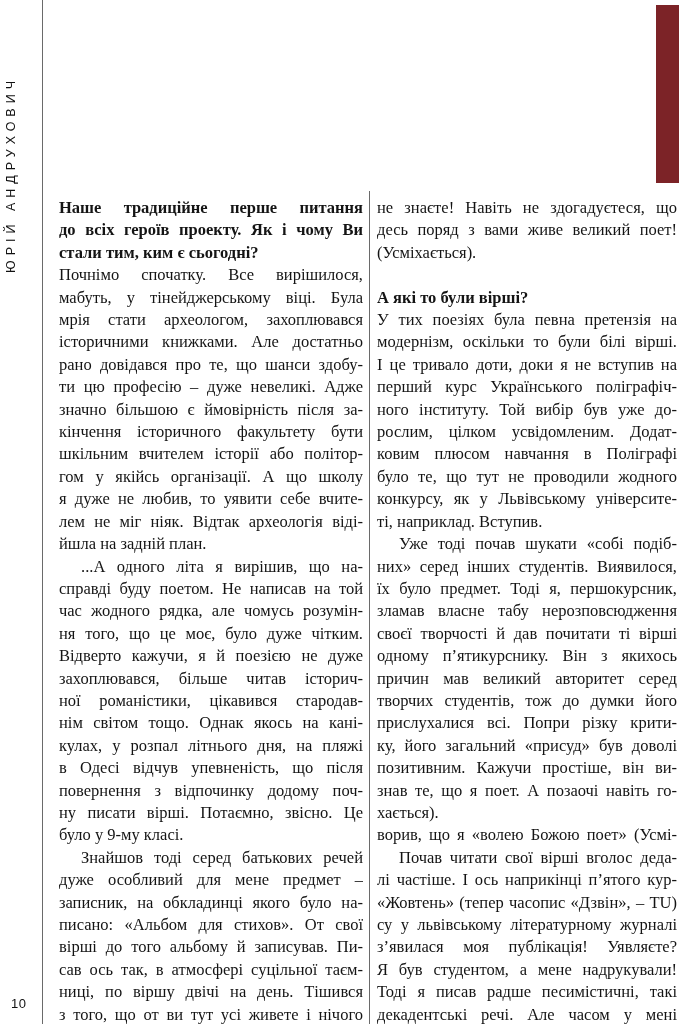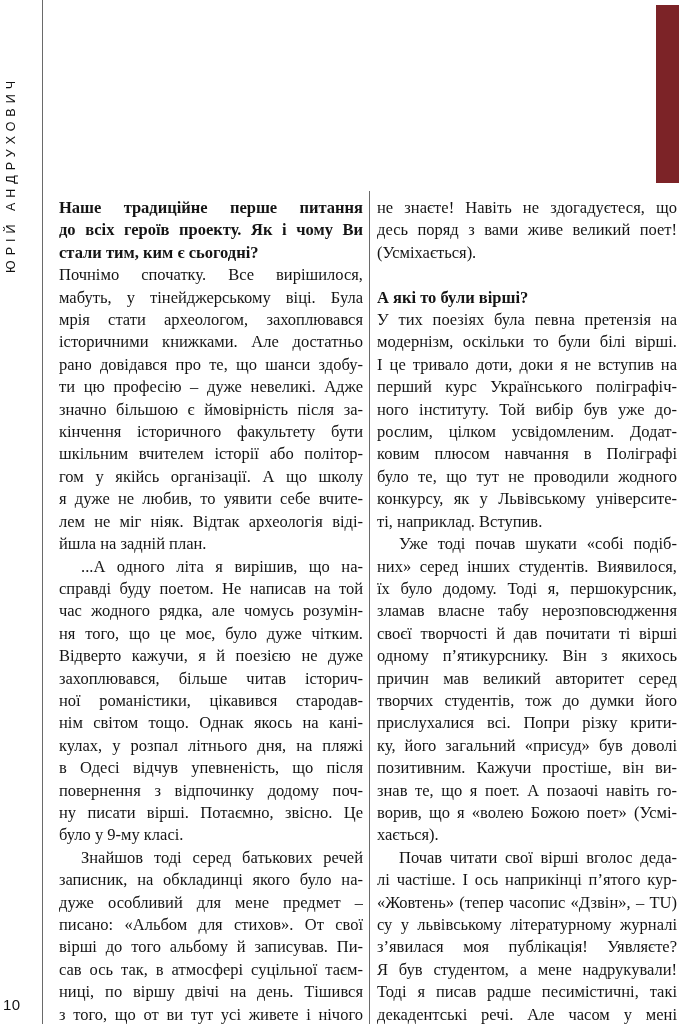--- a/index.html
+++ b/index.html
@@ -18,22 +18,22 @@
   .rule-left {
     position:absolute; left:42px; top:0; width:1px; height:1024px; background:#6a6a6a;
   }
   .rule-center {
     position:absolute; left:369px; top:191px; width:1px; height:833px; background:#6a6a6a;
   }
   .accent-bar {
     position:absolute; left:656px; top:5px; width:23px; height:178px;
   }
   .page-number {
-    position:absolute; left:3px; top:996px;
-    font-family:"Liberation Sans", sans-serif; font-size:15px;
+    position:absolute; left:11px; top:996px;
+    font-family:"Liberation Sans", sans-serif; font-size:13px;
     font-weight:500; letter-spacing:0.5px; color:#111;
   }
   
   .col { position:absolute; top:197px; }
   .col-left  { left:59px;  width:304px; }
   .col-right { left:377px; width:300px; }
   .line {
     height:22.42px; line-height:22.42px; font-size:16.5px;
     text-align:justify; text-align-last:justify;
     overflow:hidden; white-space:normal;
@@ -75,22 +75,22 @@
       <div class="line"><span>Відверто кажучи, я й поезією не дуже</span></div>
       <div class="line"><span>захоплювався, більше читав історич-</span></div>
       <div class="line"><span>ної романістики, цікавився стародав-</span></div>
       <div class="line"><span>нім світом тощо. Однак якось на кані-</span></div>
       <div class="line"><span>кулах, у розпал літнього дня, на пляжі</span></div>
       <div class="line"><span>в Одесі відчув упевненість, що після</span></div>
       <div class="line"><span>повернення з відпочинку додому поч-</span></div>
       <div class="line"><span>ну писати вірші. Потаємно, звісно. Це</span></div>
       <div class="line nj"><span>було у 9-му класі.</span></div>
       <div class="line ind"><span>Знайшов тоді серед батькових речей</span></div>
+      <div class="line"><span>дуже особливий для мене предмет –</span></div>
       <div class="line"><span>записник, на обкладинці якого було на-</span></div>
-      <div class="line"><span>дуже особливий для мене предмет –</span></div>
       <div class="line"><span>писано: «Альбом для стихов». От свої</span></div>
       <div class="line"><span>вірші до того альбому й записував. Пи-</span></div>
       <div class="line"><span>сав ось так, в атмосфері суцільної таєм-</span></div>
       <div class="line"><span>ниці, по віршу двічі на день. Тішився</span></div>
       <div class="line"><span>з того, що от ви тут усі живете і нічого</span></div>
     </div>
   <div class="col col-right">
       <div class="line"><span>не знаєте! Навіть не здогадуєтеся, що</span></div>
       <div class="line"><span>десь поряд з вами живе великий поет!</span></div>
       <div class="line nj"><span class="i">(Усміхається).</span></div>
@@ -101,32 +101,32 @@
       <div class="line"><span>І це тривало доти, доки я не вступив на</span></div>
       <div class="line"><span>перший курс Українського поліграфіч-</span></div>
       <div class="line"><span>ного інституту. Той вибір був уже до-</span></div>
       <div class="line"><span>рослим, цілком усвідомленим. Додат-</span></div>
       <div class="line"><span>ковим плюсом навчання в Поліграфі</span></div>
       <div class="line"><span>було те, що тут не проводили жодного</span></div>
       <div class="line"><span>конкурсу, як у Львівському університе-</span></div>
       <div class="line nj"><span>ті, наприклад. Вступив.</span></div>
       <div class="line ind"><span>Уже тоді почав шукати «собі подіб-</span></div>
       <div class="line"><span>них» серед інших студентів. Виявилося,</span></div>
-      <div class="line"><span>їх було додому. Тоді я, першокурсник,</span></div>
+      <div class="line"><span>їх було предмет. Тоді я, першокурсник,</span></div>
       <div class="line"><span>зламав власне табу нерозповсюдження</span></div>
       <div class="line"><span>своєї творчості й дав почитати ті вірші</span></div>
       <div class="line"><span>одному п’ятикурснику. Він з якихось</span></div>
       <div class="line"><span>причин мав великий авторитет серед</span></div>
       <div class="line"><span>творчих студентів, тож до думки його</span></div>
       <div class="line"><span>прислухалися всі. Попри різку крити-</span></div>
       <div class="line"><span>ку, його загальний «присуд» був доволі</span></div>
       <div class="line"><span>позитивним. Кажучи простіше, він ви-</span></div>
       <div class="line"><span>знав те, що я поет. А позаочі навіть го-</span></div>
+      <div class="line nj"><span class="i">хається).</span></div>
       <div class="line"><span>ворив, що я «волею Божою поет» </span><span class="i">(Усмі-</span></div>
-      <div class="line nj"><span class="i">хається).</span></div>
       <div class="line ind"><span>Почав читати свої вірші вголос деда-</span></div>
       <div class="line"><span>лі частіше. І ось наприкінці п’ятого кур-</span></div>
       <div class="line"><span>«Жовтень» </span><span class="i">(тепер часопис «Дзвін», – TU)</span></div>
       <div class="line"><span>су у львівському літературному журналі</span></div>
       <div class="line"><span>з’явилася моя публікація! Уявляєте?</span></div>
       <div class="line"><span>Я був студентом, а мене надрукували!</span></div>
       <div class="line"><span>Тоді я писав радше песимістичні, такі</span></div>
       <div class="line"><span>декадентські речі. Але часом у мені</span></div>
     </div>
   <div class="page-number">10</div>

